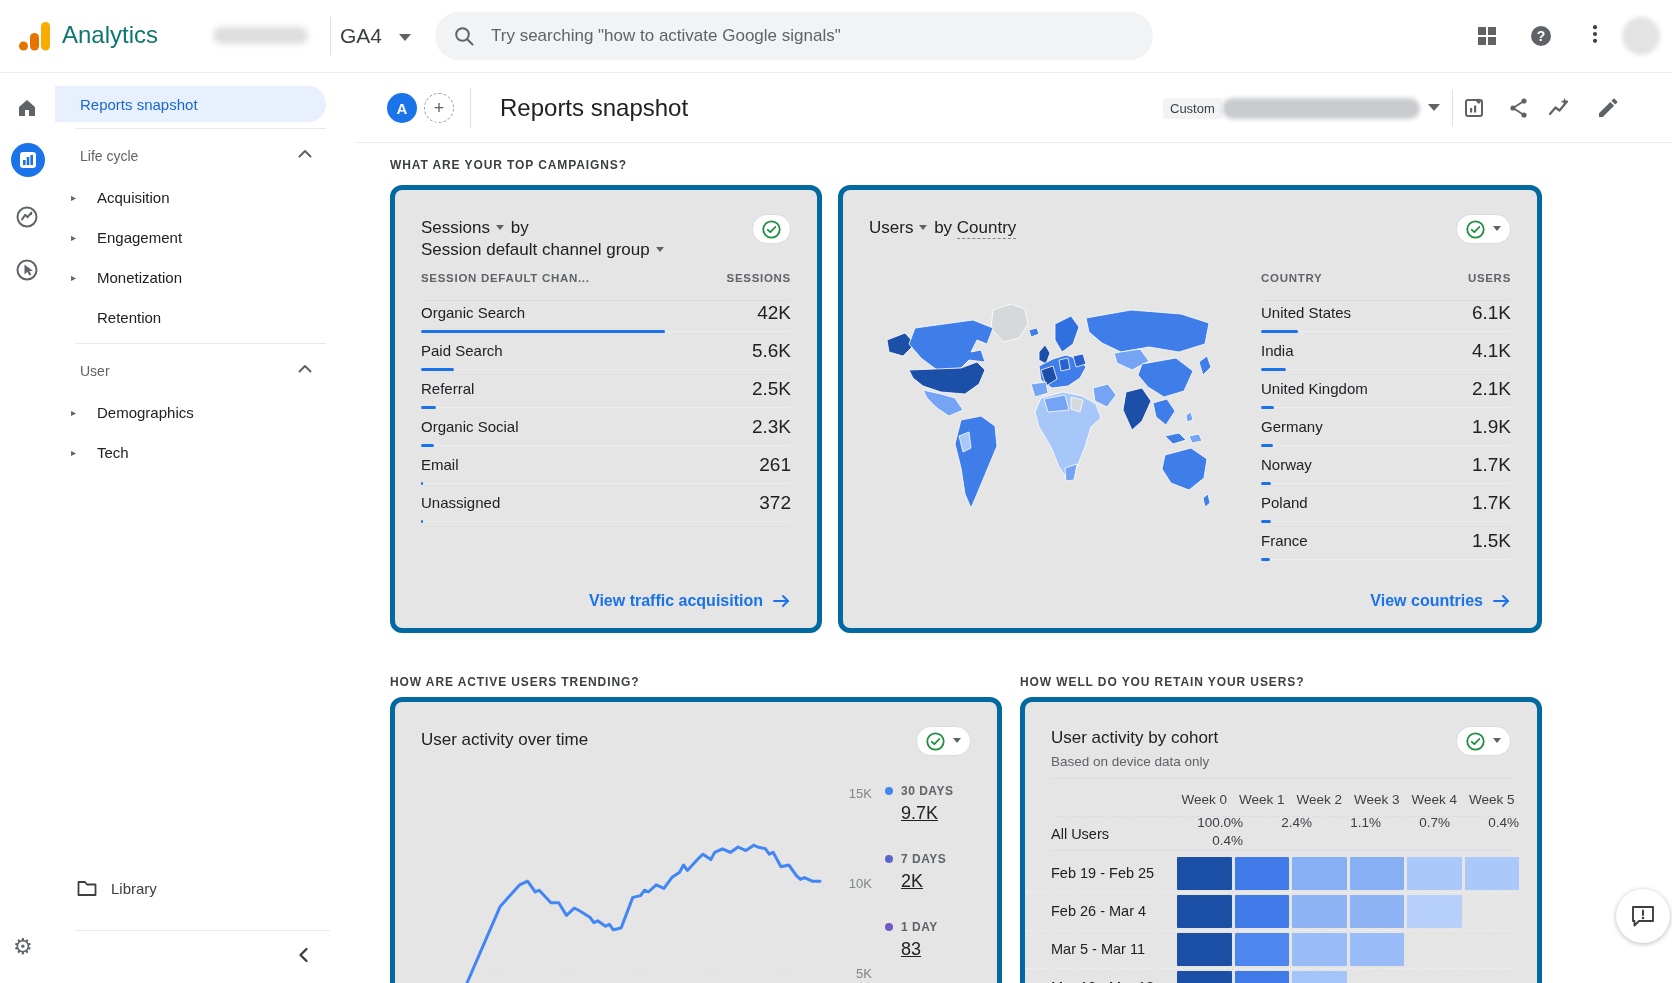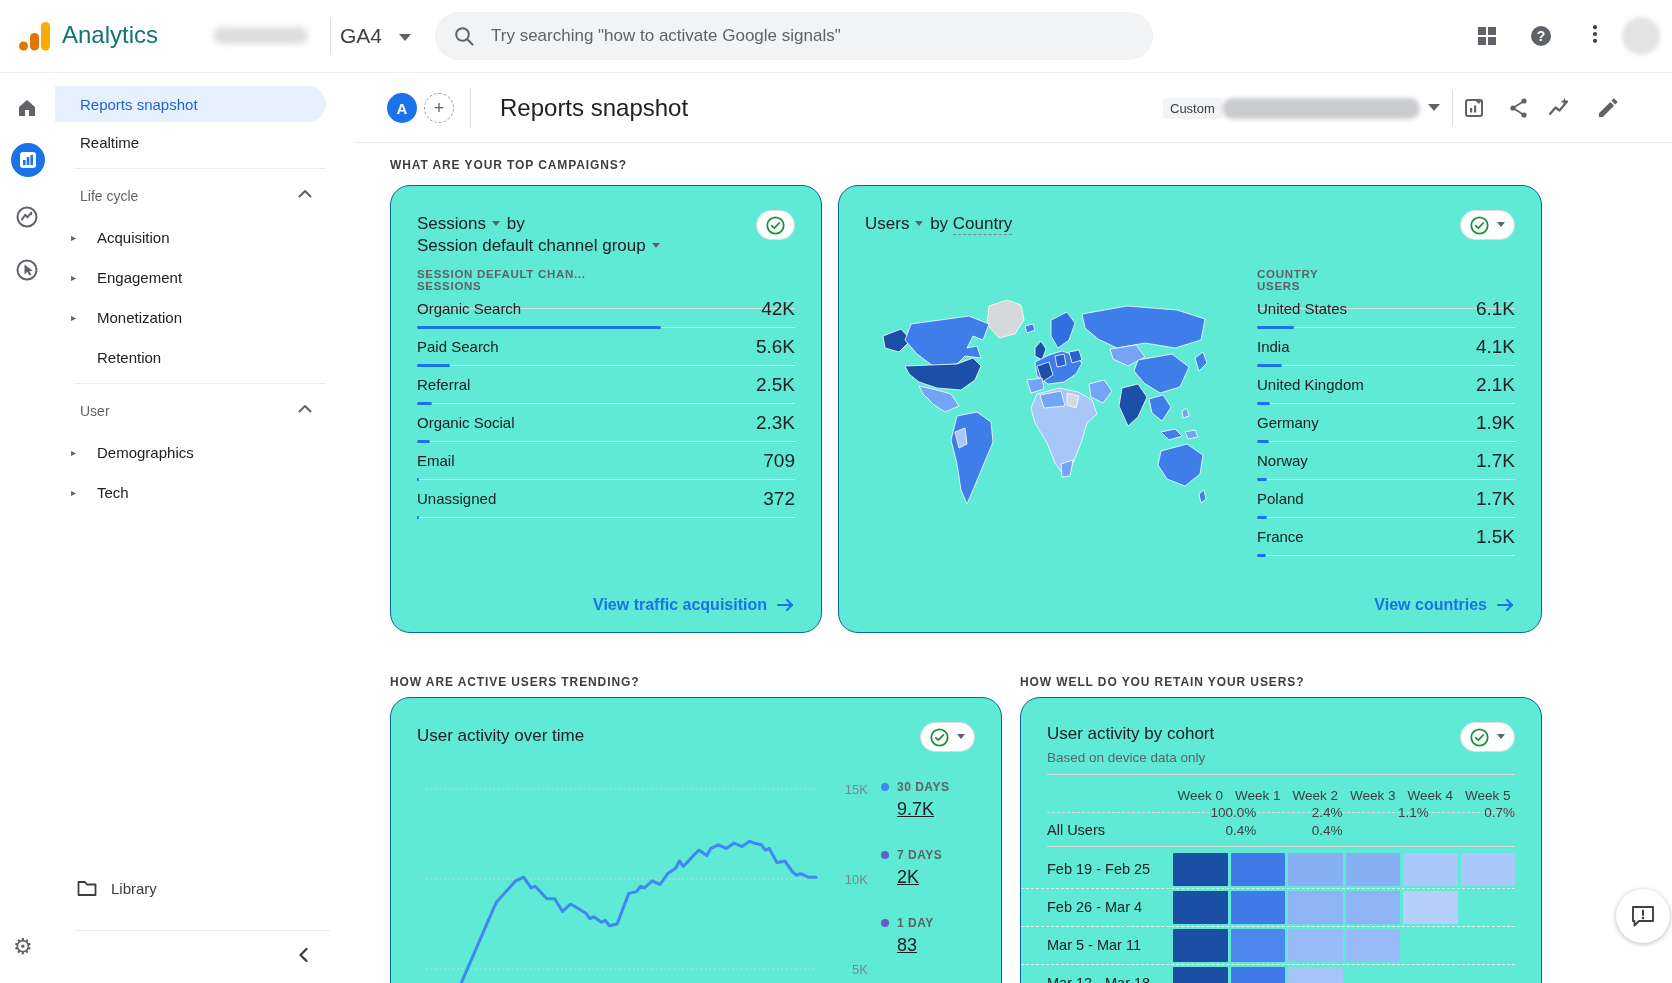--- a/index.html
+++ b/index.html
@@ -55,33 +55,33 @@
   #rh-sep2{position:absolute;left:1452px;top:90px;width:1px;height:36px;background:#e0e0e0;}
   .rh-btn{position:absolute;top:96px;width:24px;height:24px;cursor:pointer;}
   #btn-customize{left:1463px;} #btn-share{left:1507px;} #btn-insights{left:1547px;} #btn-edit{left:1596px;}
   #rh-divider{position:absolute;left:355px;right:0;top:142px;height:1px;background:#e8eaed;}
 
   
   .section-label{position:absolute;font-size:12px;font-weight:700;color:#3c4043;letter-spacing:.9px;}
   #sec1{left:390px;top:158px;} #sec2{left:390px;top:675px;} #sec3{left:1020px;top:675px;}
 
   
-  .card{position:absolute;background:#5eead4;border:1px solid #0369a1;border-radius:20px;box-sizing:border-box;}
+  .card{position:absolute;background:#e5e5e5;border:5px solid #0369a1;border-radius:12px;box-sizing:border-box;}
   #card-sessions{left:390px;top:185px;width:432px;height:448px;}
   #card-countries{left:838px;top:185px;width:704px;height:448px;}
   #card-activity{left:390px;top:697px;width:612px;height:310px;}
   #card-cohort{left:1020px;top:697px;width:522px;height:310px;}
 
   .card-metric{position:absolute;left:26px;font-size:17px;color:#202124;}
   .caret-sm{display:inline-block;width:0;height:0;border-left:4.5px solid transparent;border-right:4.5px solid transparent;border-top:5px solid #5f6368;margin:0 2px 2px 6px;vertical-align:middle;}
   .by-label{color:#202124;}
   .dim-dashed{border-bottom:1px dashed #80868b;padding-bottom:1px;cursor:pointer;}
   .pill{position:absolute;right:26px;top:24px;height:30px;box-sizing:border-box;border:1px solid #dadce0;border-radius:16px;display:flex;align-items:center;gap:8px;padding:0 9px;background:#fff;cursor:pointer;}
 
-  .thead{position:absolute;left:26px;right:26px;display:flex;font-size:11.5px;font-weight:700;letter-spacing:.7px;color:#5f6368;padding-bottom:16px;border-bottom:1px solid #dadce0;top:82px;flex-direction:column;}
+  .thead{position:absolute;left:26px;right:26px;display:flex;justify-content:space-between;font-size:11.5px;font-weight:700;letter-spacing:.7px;color:#5f6368;padding-bottom:16px;border-bottom:1px solid #dadce0;top:82px;}
   .thead.map-side{left:418px;}
   .tbody{position:absolute;left:26px;right:26px;top:104px;}
   .tbody.map-side{left:418px;}
   .trow{position:relative;height:37px;display:flex;align-items:center;justify-content:space-between;border-bottom:1px solid #ebedef;}
   .tlabel{font-size:15px;color:#202124;}
   .tval{font-size:19px;color:#202124;}
   .tbar{position:absolute;left:0;bottom:-2px;height:3px;border-radius:2px;background:#1a73e8;}
   .card-link{position:absolute;right:26px;bottom:18px;display:flex;align-items:center;gap:10px;font-size:16px;font-weight:700;color:#1a73e8;cursor:pointer;}
 
   
@@ -96,21 +96,21 @@
   .leg-label{font-size:12px;font-weight:700;letter-spacing:.5px;color:#5f6368;}
   .leg-value{font-size:18px;color:#202124;margin:5px 0 0 16px;text-decoration:underline;}
 
   
   #cohort-subtitle{position:absolute;left:26px;top:52px;font-size:13.5px;color:#5f6368;}
   #cohort-div1{position:absolute;left:26px;right:26px;top:76px;height:1px;background:#dadce0;}
   #cohort-weeks{position:absolute;left:152px;width:342px;top:90px;display:grid;grid-template-columns:repeat(6,1fr);gap:3px;}
   .wk{text-align:center;font-size:13.5px;color:#3c4043;}
   #cohort-div2{position:absolute;left:26px;right:26px;top:114px;border-bottom:1px dashed #dadce0;}
   #cohort-allusers-label{position:absolute;left:26px;top:124px;font-size:14.5px;color:#202124;}
-  #cohort-allusers-vals{position:absolute;left:152px;width:342px;top:107px;display:grid;grid-template-columns:repeat(4,1fr);gap:3px;}
+  #cohort-allusers-vals{position:absolute;left:152px;width:342px;top:113px;display:grid;grid-template-columns:repeat(5,1fr);gap:3px;}
   .auv{text-align:right;font-size:13.5px;color:#3c4043;}
   #cohort-div3{position:absolute;left:26px;right:26px;top:148px;height:1px;background:#dadce0;}
   #cohort-rows{position:absolute;left:0;right:26px;top:153px;}
   .heat-row{position:relative;height:37px;border-bottom:1px dashed #eceef0;}
   .heat-label{position:absolute;left:26px;top:0;line-height:37px;font-size:14.5px;color:#202124;}
   .heat-cells{position:absolute;left:152px;top:2px;width:342px;height:33px;display:grid;grid-template-columns:repeat(6,1fr);gap:3px;}
   .heat-cell{height:33px;border-radius:1px;}
 
   
   #fab{position:absolute;left:1616px;top:889px;width:54px;height:54px;border-radius:50%;background:#fff;box-shadow:0 1px 5px rgba(0,0,0,.28);display:flex;align-items:center;justify-content:center;cursor:pointer;z-index:6;}
@@ -179,23 +179,20 @@
       <circle cx="12" cy="12" r="9.5" fill="none" stroke="#5f6368" stroke-width="2"></circle>
       <path d="M9.5,6.5 V16.5 L12.5,13.8 L14.2,17.6 L16.2,16.6 L14.5,13 H18 Z" fill="#5f6368"></path>
     </svg>
     <div id="rail-gear">⚙</div>
   </nav>
 
   <nav id="nav">
     <div id="nav-list">
         <div class="nav-item shallow active">
           <span>Reports snapshot</span>
-        </div>
-        <div class="nav-item shallow">
-          <span>Realtime</span>
         </div>
         <div class="nav-divider"></div>
         <div class="nav-section">
           <span>Life cycle</span>
           <svg class="chev" width="14" height="9" viewBox="0 0 14 9">
             <polyline points="1.5,7.5 7,2 12.5,7.5" fill="none" stroke="#5f6368" stroke-width="2" stroke-linecap="round" stroke-linejoin="round"></polyline>
           </svg>
         </div>
         <div class="nav-item deep">
           <span class="tri">▸</span>
@@ -311,21 +308,21 @@
           <div class="tval">2.5K</div>
           <div class="tbar" style="width:14.5px;background:#1a73e8"></div>
         </div>
         <div class="trow">
           <div class="tlabel">Organic Social</div>
           <div class="tval">2.3K</div>
           <div class="tbar" style="width:13.4px;background:#1a73e8"></div>
         </div>
         <div class="trow">
           <div class="tlabel">Email</div>
-          <div class="tval">709</div>
+          <div class="tval">261</div>
           <div class="tbar" style="width:2.4px;background:#1a73e8"></div>
         </div>
         <div class="trow">
           <div class="tlabel">Unassigned</div>
           <div class="tval">372</div>
           <div class="tbar" style="width:2.2px;background:#1a73e8"></div>
         </div>
       </div>
     <div class="card-link">
       <span>View traffic acquisition</span>

